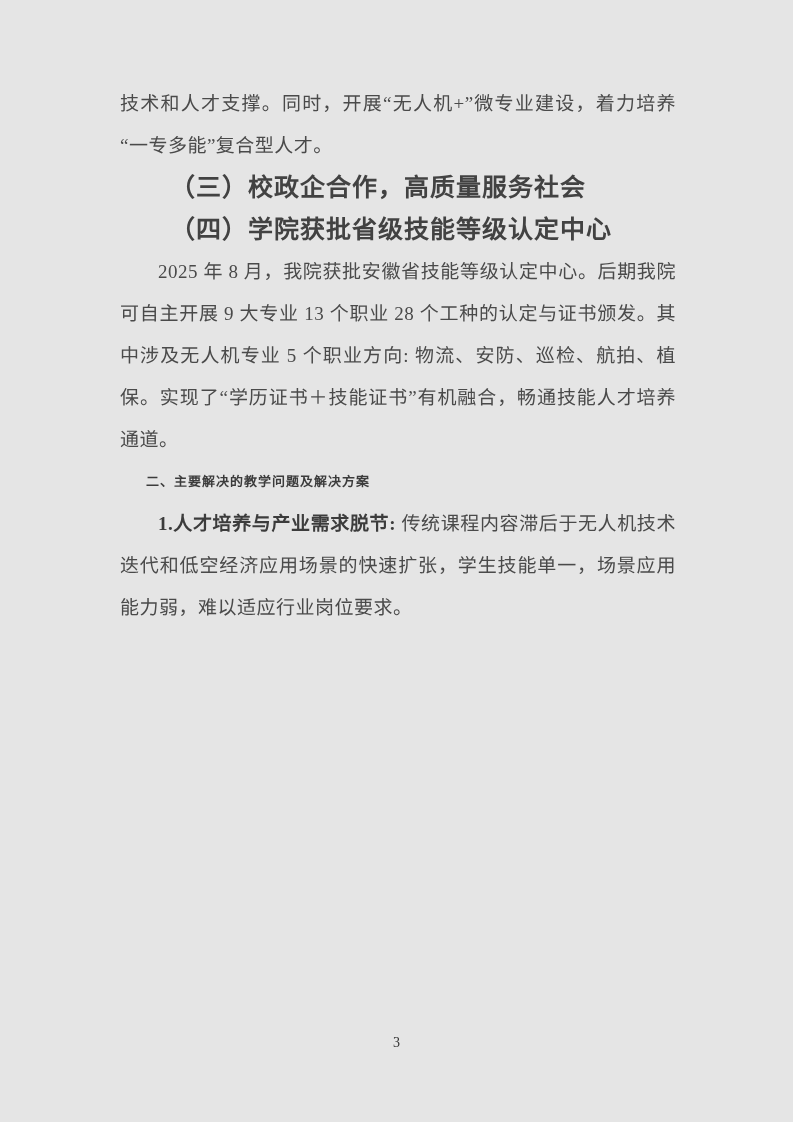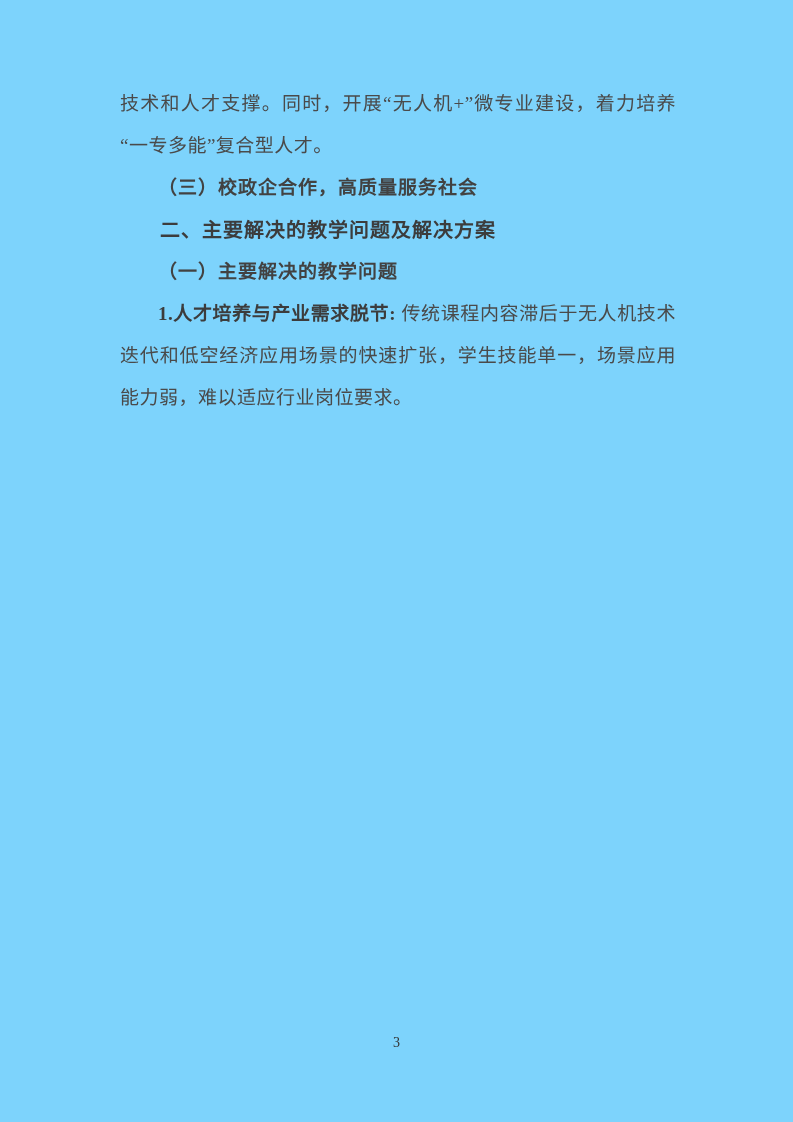--- a/index.html
+++ b/index.html
@@ -4,21 +4,21 @@
 <style>
   html, body {
     margin: 0;
     padding: 0;
     background: #ffffff;
   }
   .page {
     position: relative;
     width: 793px;
     height: 1122px;
-    background: #7dd3fc;
+    background: #e5e5e5;
     overflow: hidden;
     font-family: "Liberation Serif", "DejaVu Serif", serif;
   }
   .content {
     position: absolute;
     top: 83px;
     left: 120px;
     width: 556px;
   }
   .para {
@@ -27,30 +27,30 @@
     line-height: 42px;
     color: #4a4a4a;
     text-align: justify;
     letter-spacing: 0.5px;
   }
   .para.indent {
     text-indent: 2em;
   }
   .heading-kai {
     margin: 0;
-    font-size: 19px;
+    font-size: 25px;
     line-height: 42px;
     color: #424242;
     font-weight: 700;
     text-indent: 2em;
     letter-spacing: 1px;
   }
   .heading-hei {
     margin: 0;
-    font-size: 20px;
+    font-size: 13px;
     line-height: 42px;
     color: #3c3c3c;
     font-weight: 700;
     text-indent: 2em;
     letter-spacing: 1px;
     font-family: "Liberation Sans", "DejaVu Sans", sans-serif;
   }
   .lead-bold {
     font-weight: 700;
     color: #3c3c3c;
@@ -71,26 +71,27 @@
 <body>
 
 <div class="page">
   <div class="content">
 
     <p class="para">技术和人才支撑。同时，开展“无人机+”微专业建设，着力培养“一专多能”复合型人才。</p>
 
     <p class="heading-kai">（三）校政企合作，高质量服务社会</p>
 
 
+    <p class="heading-kai">（四）学院获批省级技能等级认定中心</p>
 
+    <p class="para indent">2025 年 8 月，我院获批安徽省技能等级认定中心。后期我院可自主开展 9 大专业 13 个职业 28 个工种的认定与证书颁发。其中涉及无人机专业 5 个职业方向: 物流、安防、巡检、航拍、植保。实现了“学历证书＋技能证书”有机融合，畅通技能人才培养通道。</p>
 
 
     <p class="heading-hei">二、主要解决的教学问题及解决方案</p>
 
-    <p class="heading-kai">（一）主要解决的教学问题</p>
 
     <p class="para indent">
       <span class="lead-bold">1.人才培养与产业需求脱节: </span><span>传统课程内容滞后于无人机技术迭代和低空经济应用场景的快速扩张，学生技能单一，场景应用能力弱，难以适应行业岗位要求。</span>
     </p>
 
   </div>
 
   <div class="footer">3</div>
 </div>
 

